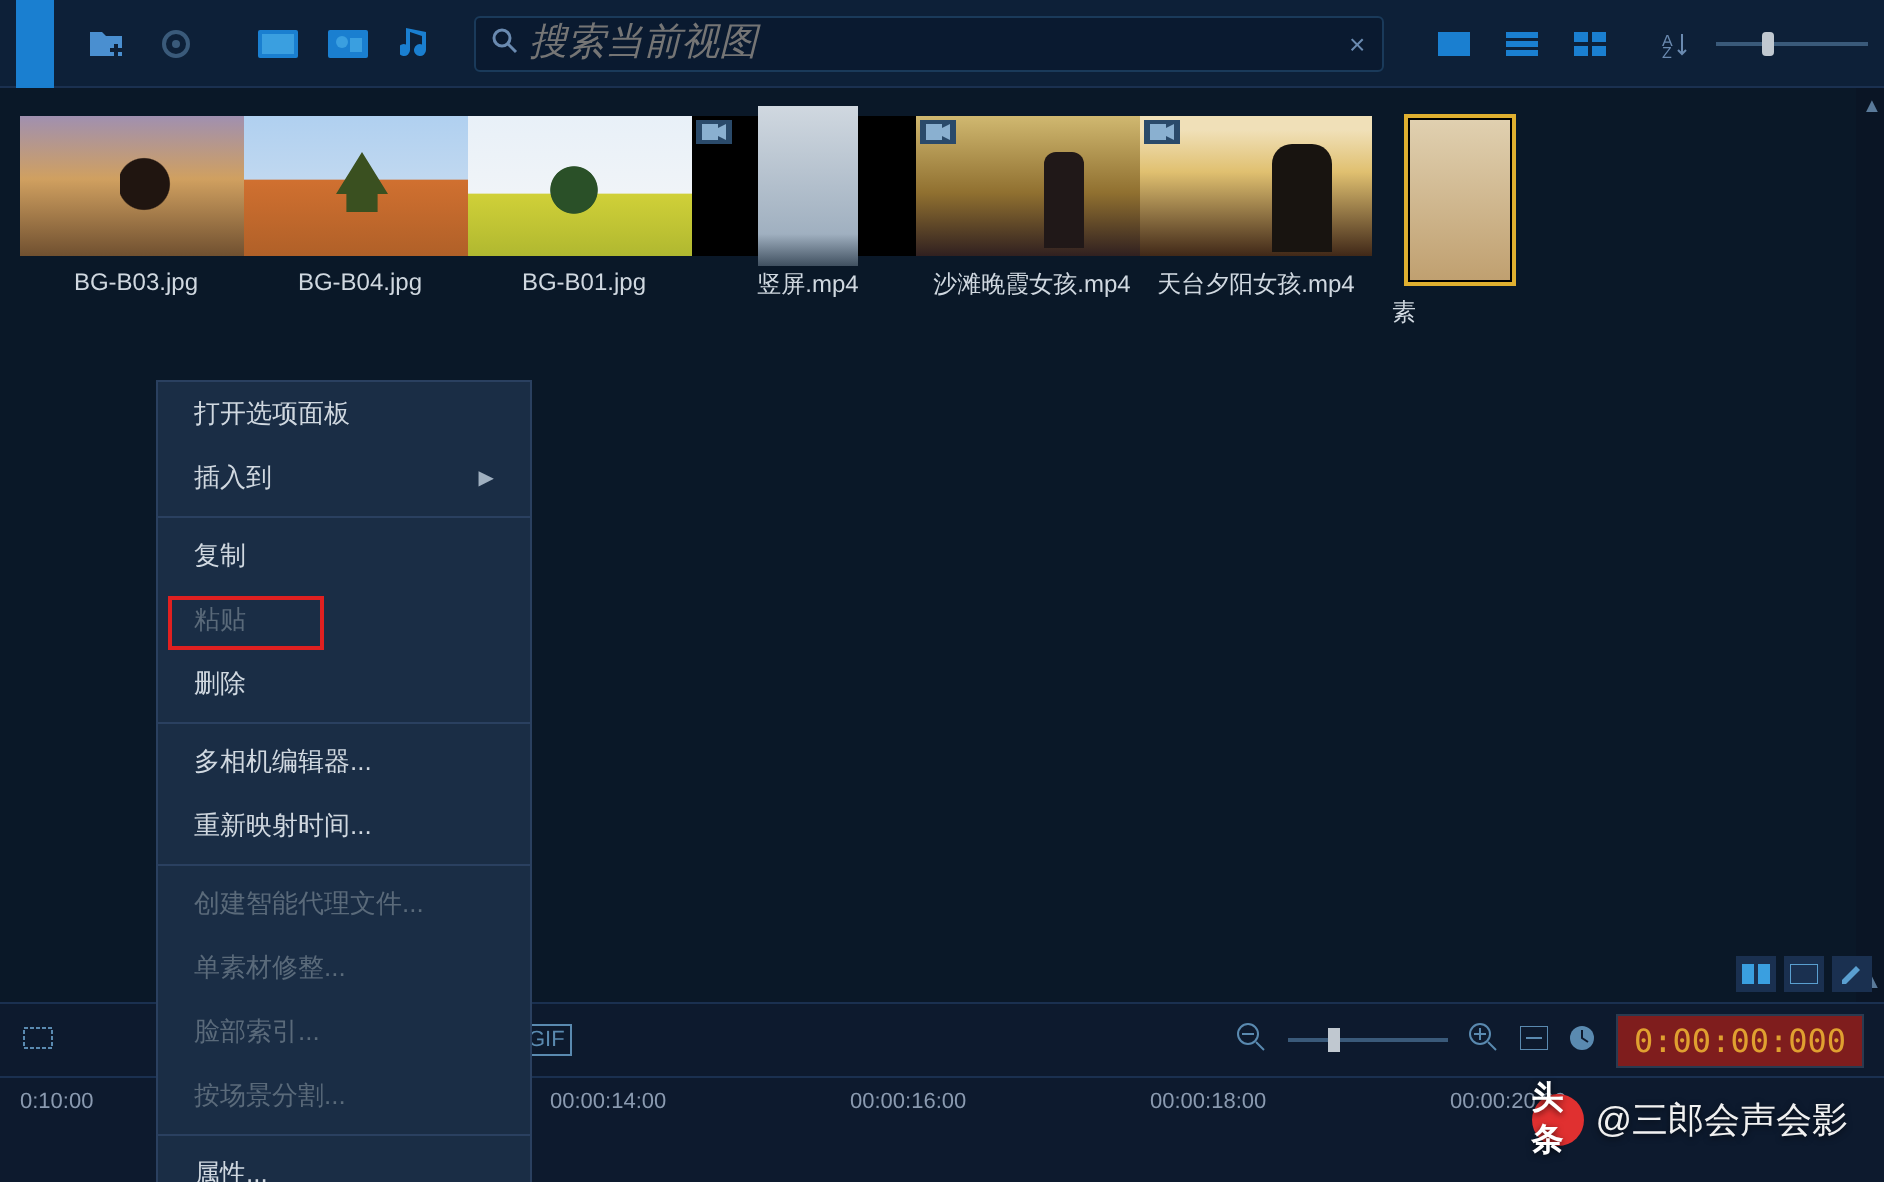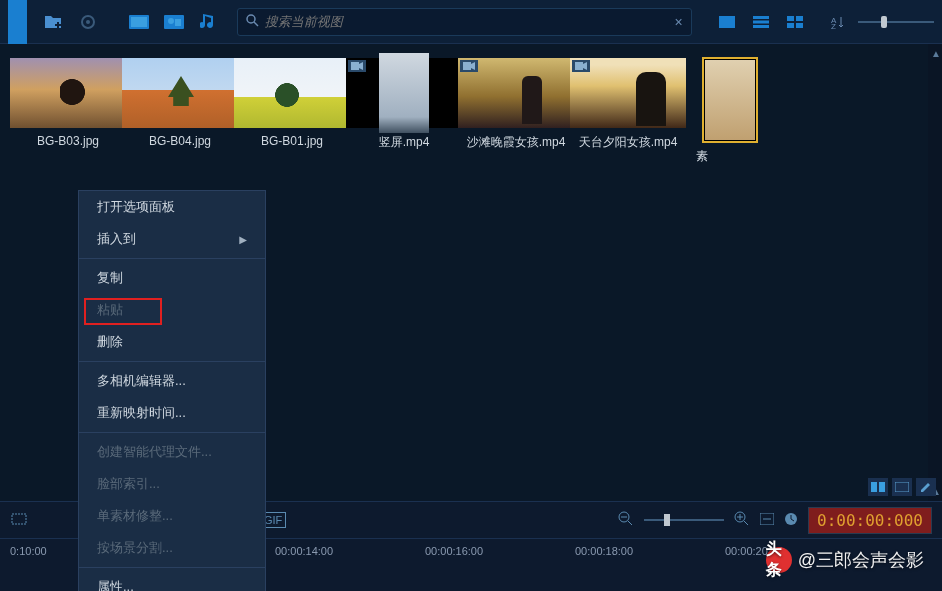--- a/index.html
+++ b/index.html
@@ -25,21 +25,21 @@
     }
     .icon-btn.active { color: #4a9fe0; }
     .search-box {
       flex: 0 0 455px; height: 28px; display: flex;
       align-items: center; background: #0a1a30;
       border: 1px solid #1a3a5a; border-radius: 3px;
       padding: 0 8px; margin: 0 8px;
     }
     .search-box input {
       flex: 1; background: none; border: none;
-      color: #c0c8d0; font-style: italic; font-size: 13px;
+      color: #c0c8d0; font-style: italic; font-size: 19px;
       outline: none; font-family: inherit;
     }
     .search-box .search-icon { color: #6a8ab0; margin-right: 6px; }
     .search-box .clear { color: #6a8ab0; cursor: pointer; font-size: 14px; }
     .spacer { flex: 1; }
     .view-group { display: flex; gap: 4px; margin-right: 8px; }
     .slider-wrap { display: flex; align-items: center; width: 80px; }
     .slider-track { flex: 1; height: 2px; background: #3a5a7a; position: relative; }
     .slider-thumb { position: absolute; left: 30%; top: -5px; width: 6px; height: 12px; background: #c0c8d0; border-radius: 2px; }
 
@@ -316,24 +316,24 @@
       <span>多相机编辑器...</span>
     </div>
   <div class="mi">
       <span>重新映射时间...</span>
     </div>
   <div class="sep"></div>
   <div class="mi disabled">
       <span>创建智能代理文件...</span>
     </div>
   <div class="mi disabled">
+      <span>单素材修整...</span>
+    </div>
+  <div class="mi disabled">
       <span>脸部索引...</span>
-    </div>
-  <div class="mi disabled">
-      <span>单素材修整...</span>
     </div>
   <div class="mi disabled">
       <span>按场景分割...</span>
     </div>
   <div class="sep"></div>
   <div class="mi">
       <span>属性...</span>
     </div>
 
 </div>

